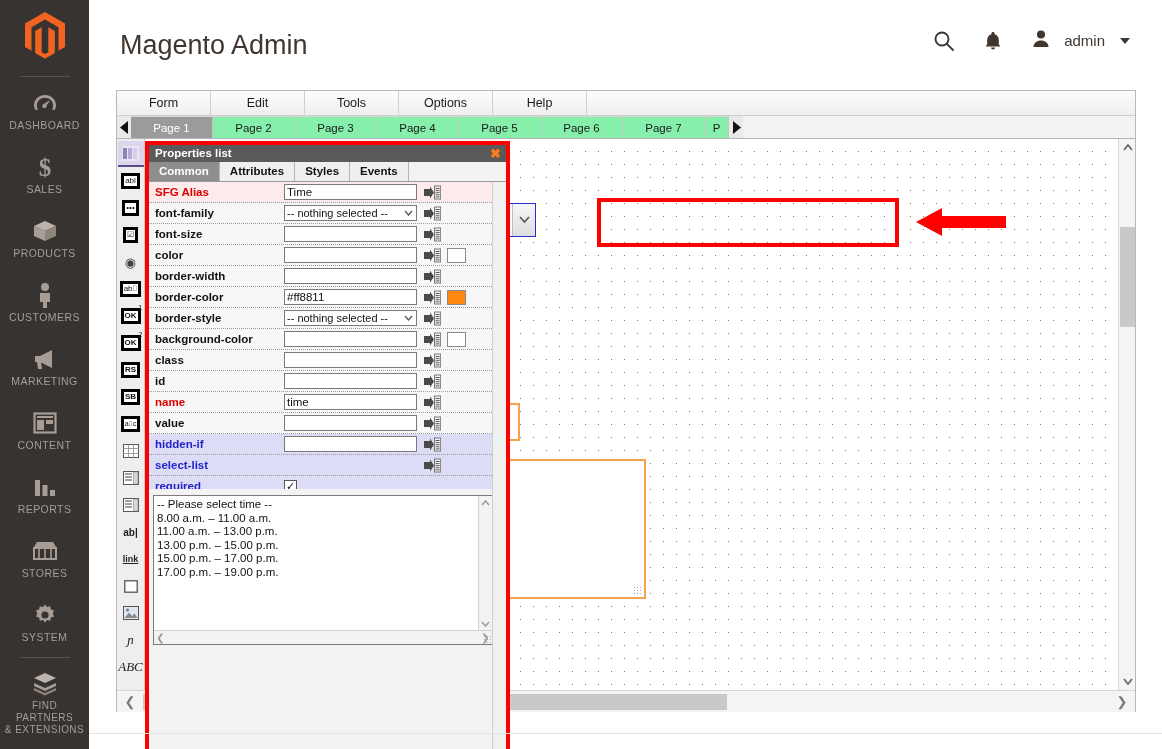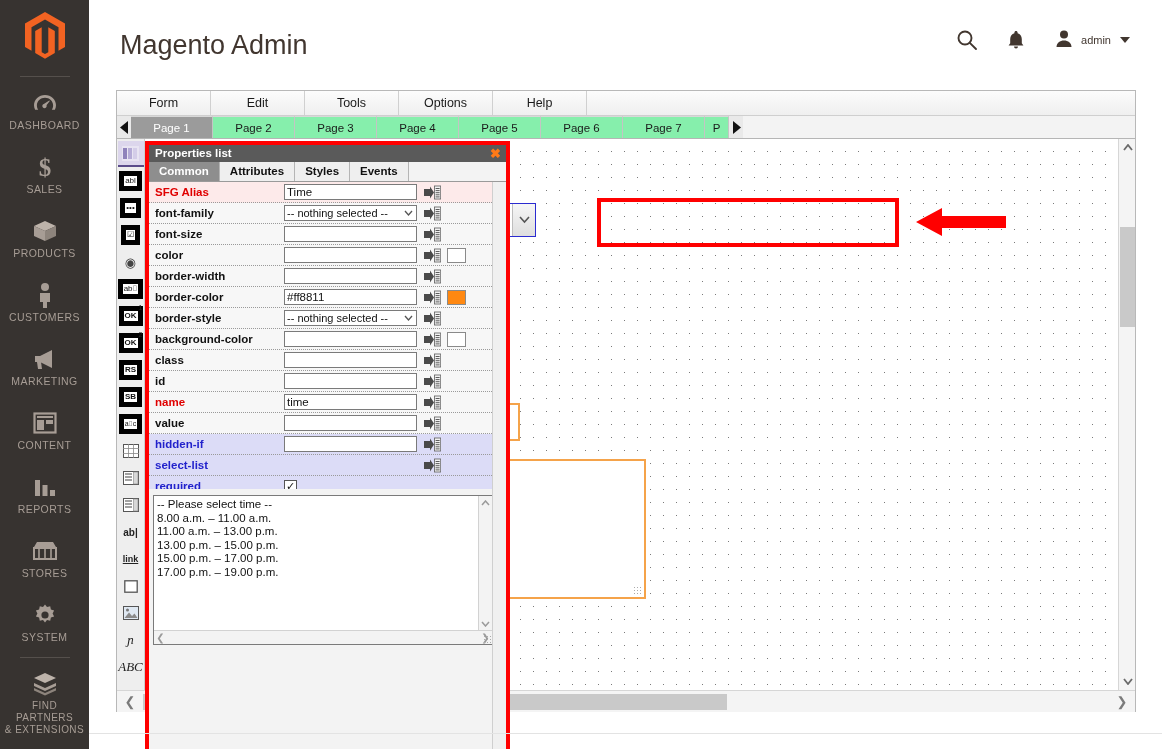--- a/index.html
+++ b/index.html
@@ -36,21 +36,21 @@
     position:absolute; left:89px; top:0; width:1073px; height:88px;
     background:#ffffff;
   }
   #page-title{
     position:absolute; left:31px; top:30px;
     font-size:27px; color:#41362f; font-weight:400;
     font-family:"Liberation Sans", sans-serif;
   }
   .hdr-right{ position:absolute; right:32px; top:29px; display:flex; align-items:center; gap:28px; }
   .hdr-icon{ cursor:pointer; color:#41362f; display:flex; align-items:center; }
-  .admin-box{ display:flex; align-items:center; gap:7px; cursor:pointer; color:#41362f; font-size:11px; }
+  .admin-box{ display:flex; align-items:center; gap:13px; cursor:pointer; color:#41362f; font-size:15px; }
   .caret{ width:0;height:0;border-left:5px solid transparent;border-right:5px solid transparent;border-top:6px solid #41362f; margin-left:2px;}
 
   
   #app{
     position:absolute; left:116px; top:90px; width:1020px; height:622px;
     background:#f2f2f2; border:1px solid #b8b8b8;
   }
 
   
   #menubar{
@@ -94,21 +94,21 @@
   }
   .tool{
     width:26px; height:26px; margin:0 auto 1px auto;
     display:flex; align-items:center; justify-content:center;
     cursor:pointer; font-size:9px; color:#222;
     background:#eeeeee; position:relative;
   }
   .tool.sel{ background:#dcd6ec; border-bottom:2px solid #5a4b8a; }
   .tool .sup{ position:absolute; top:1px; right:1px; font-size:7px; }
   .tbox{
-    border:5px solid #000000; background:#fff;
+    border:3px solid #000000; background:#fff;
     font-size:8px; line-height:10px; padding:0 1px; color:#111;
     font-family:"Liberation Sans", sans-serif;
   }
 
   
   #canvas{
     position:absolute; left:29px; top:0; right:17px; height:551px;
     background-color:#ffffff;
     background-image:radial-gradient(#7a7a7a .6px, transparent .7px);
     background-size:13px 13px;

